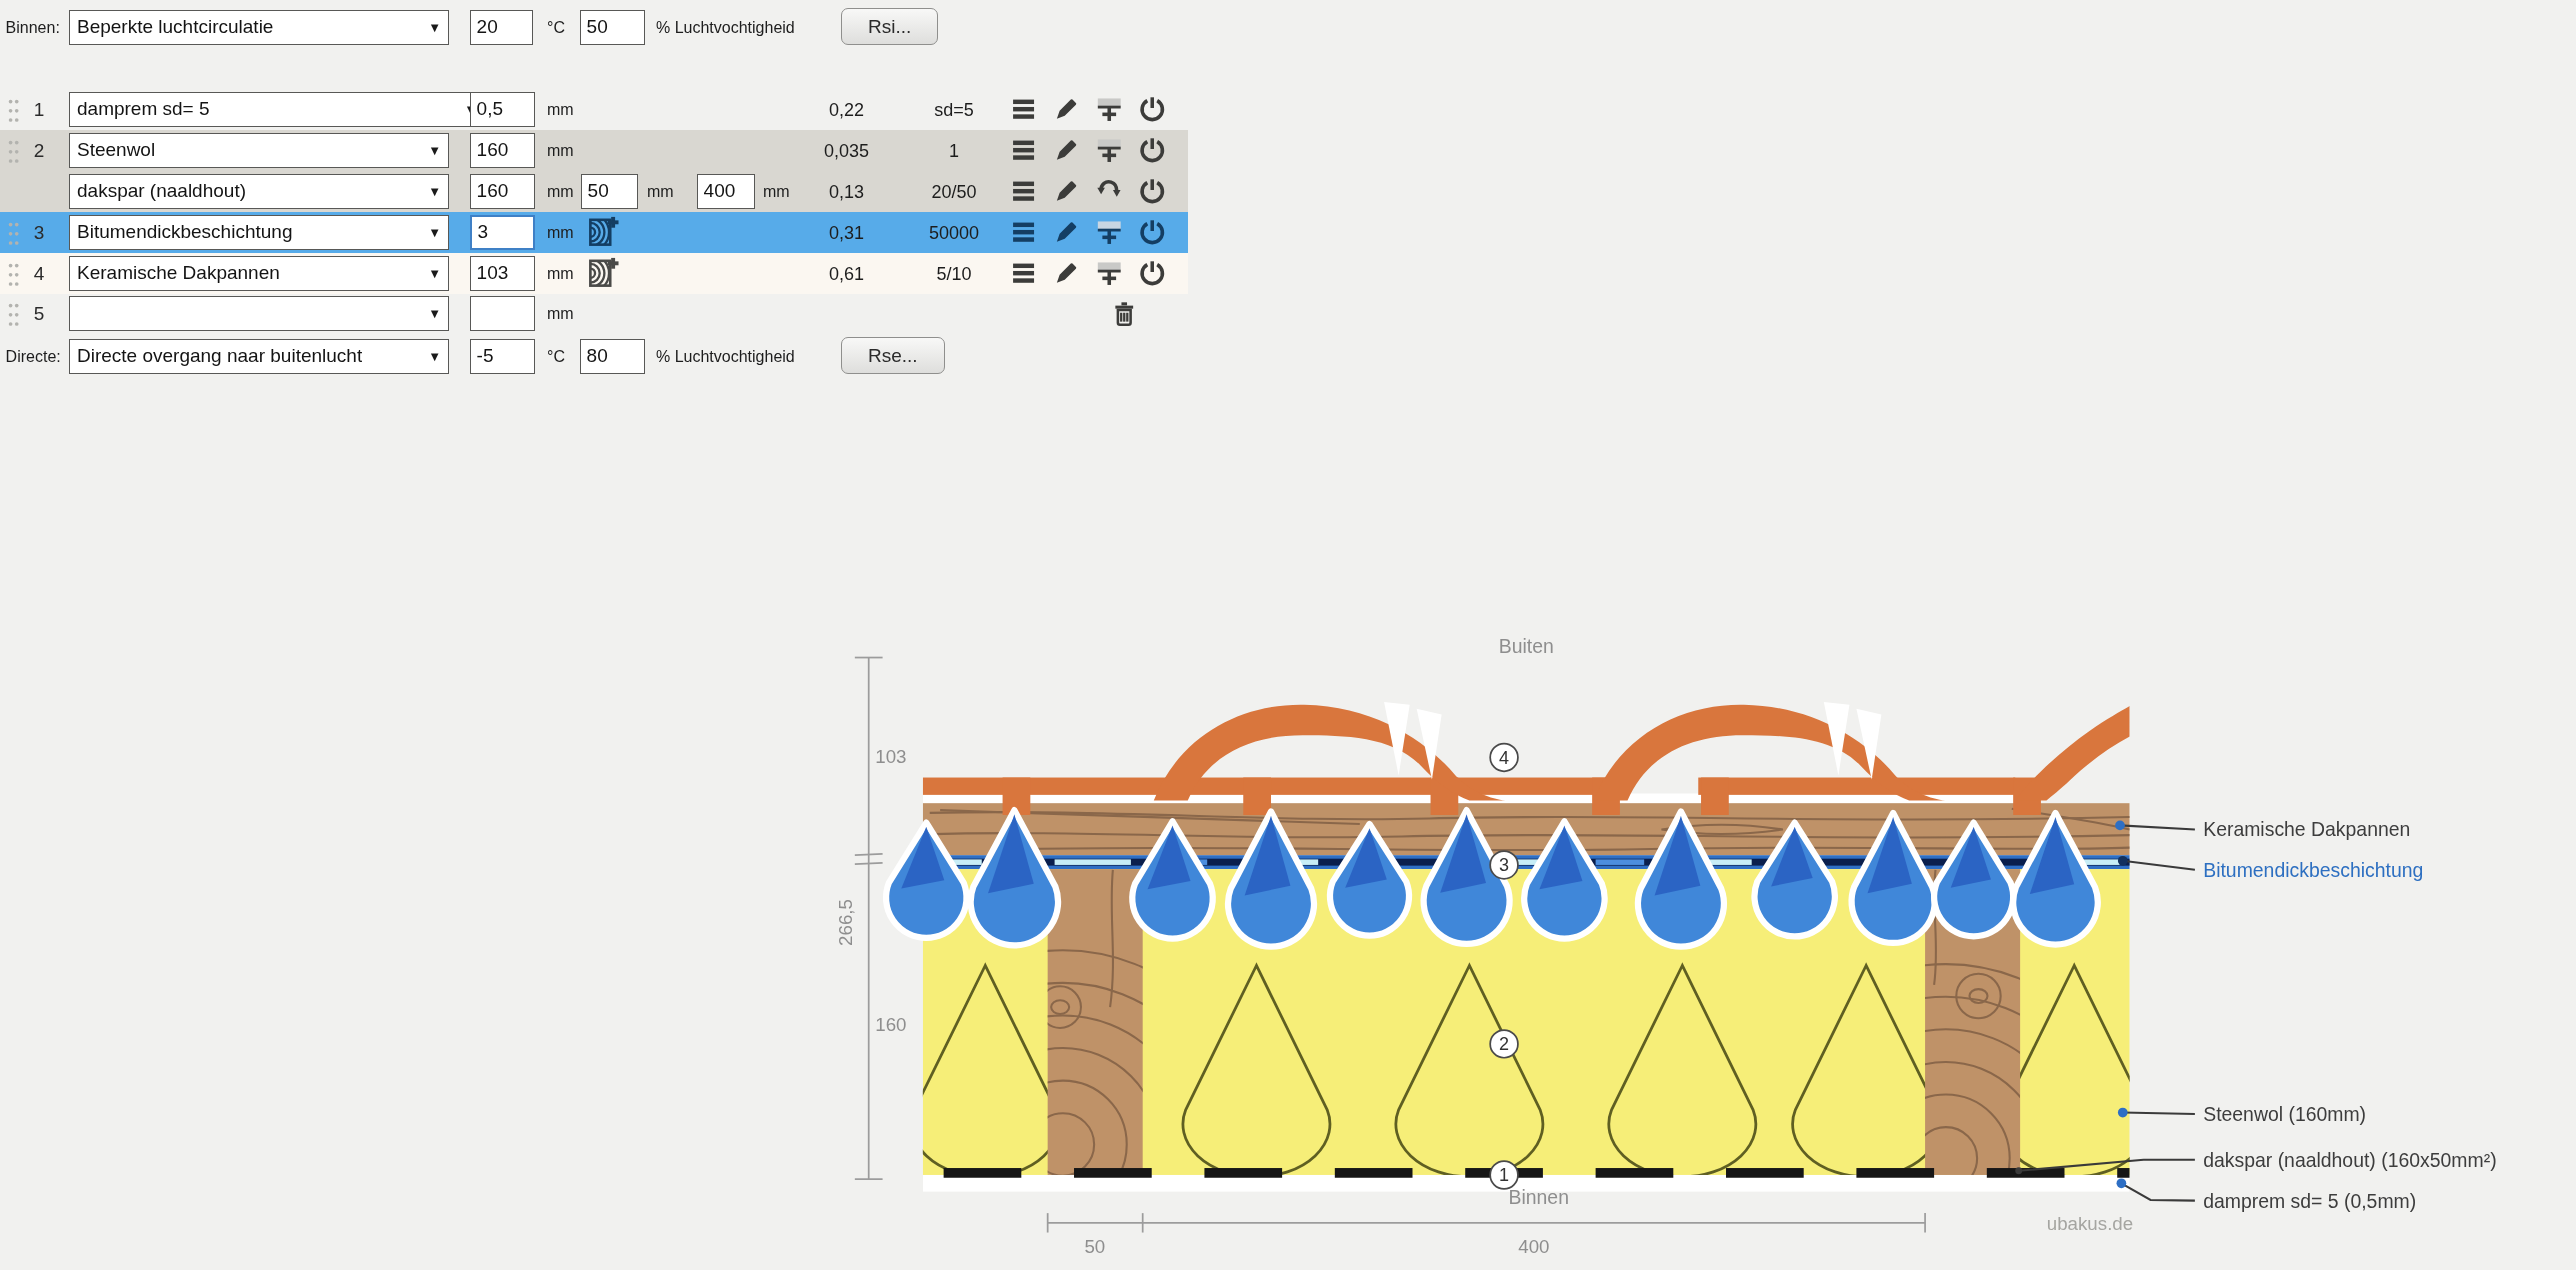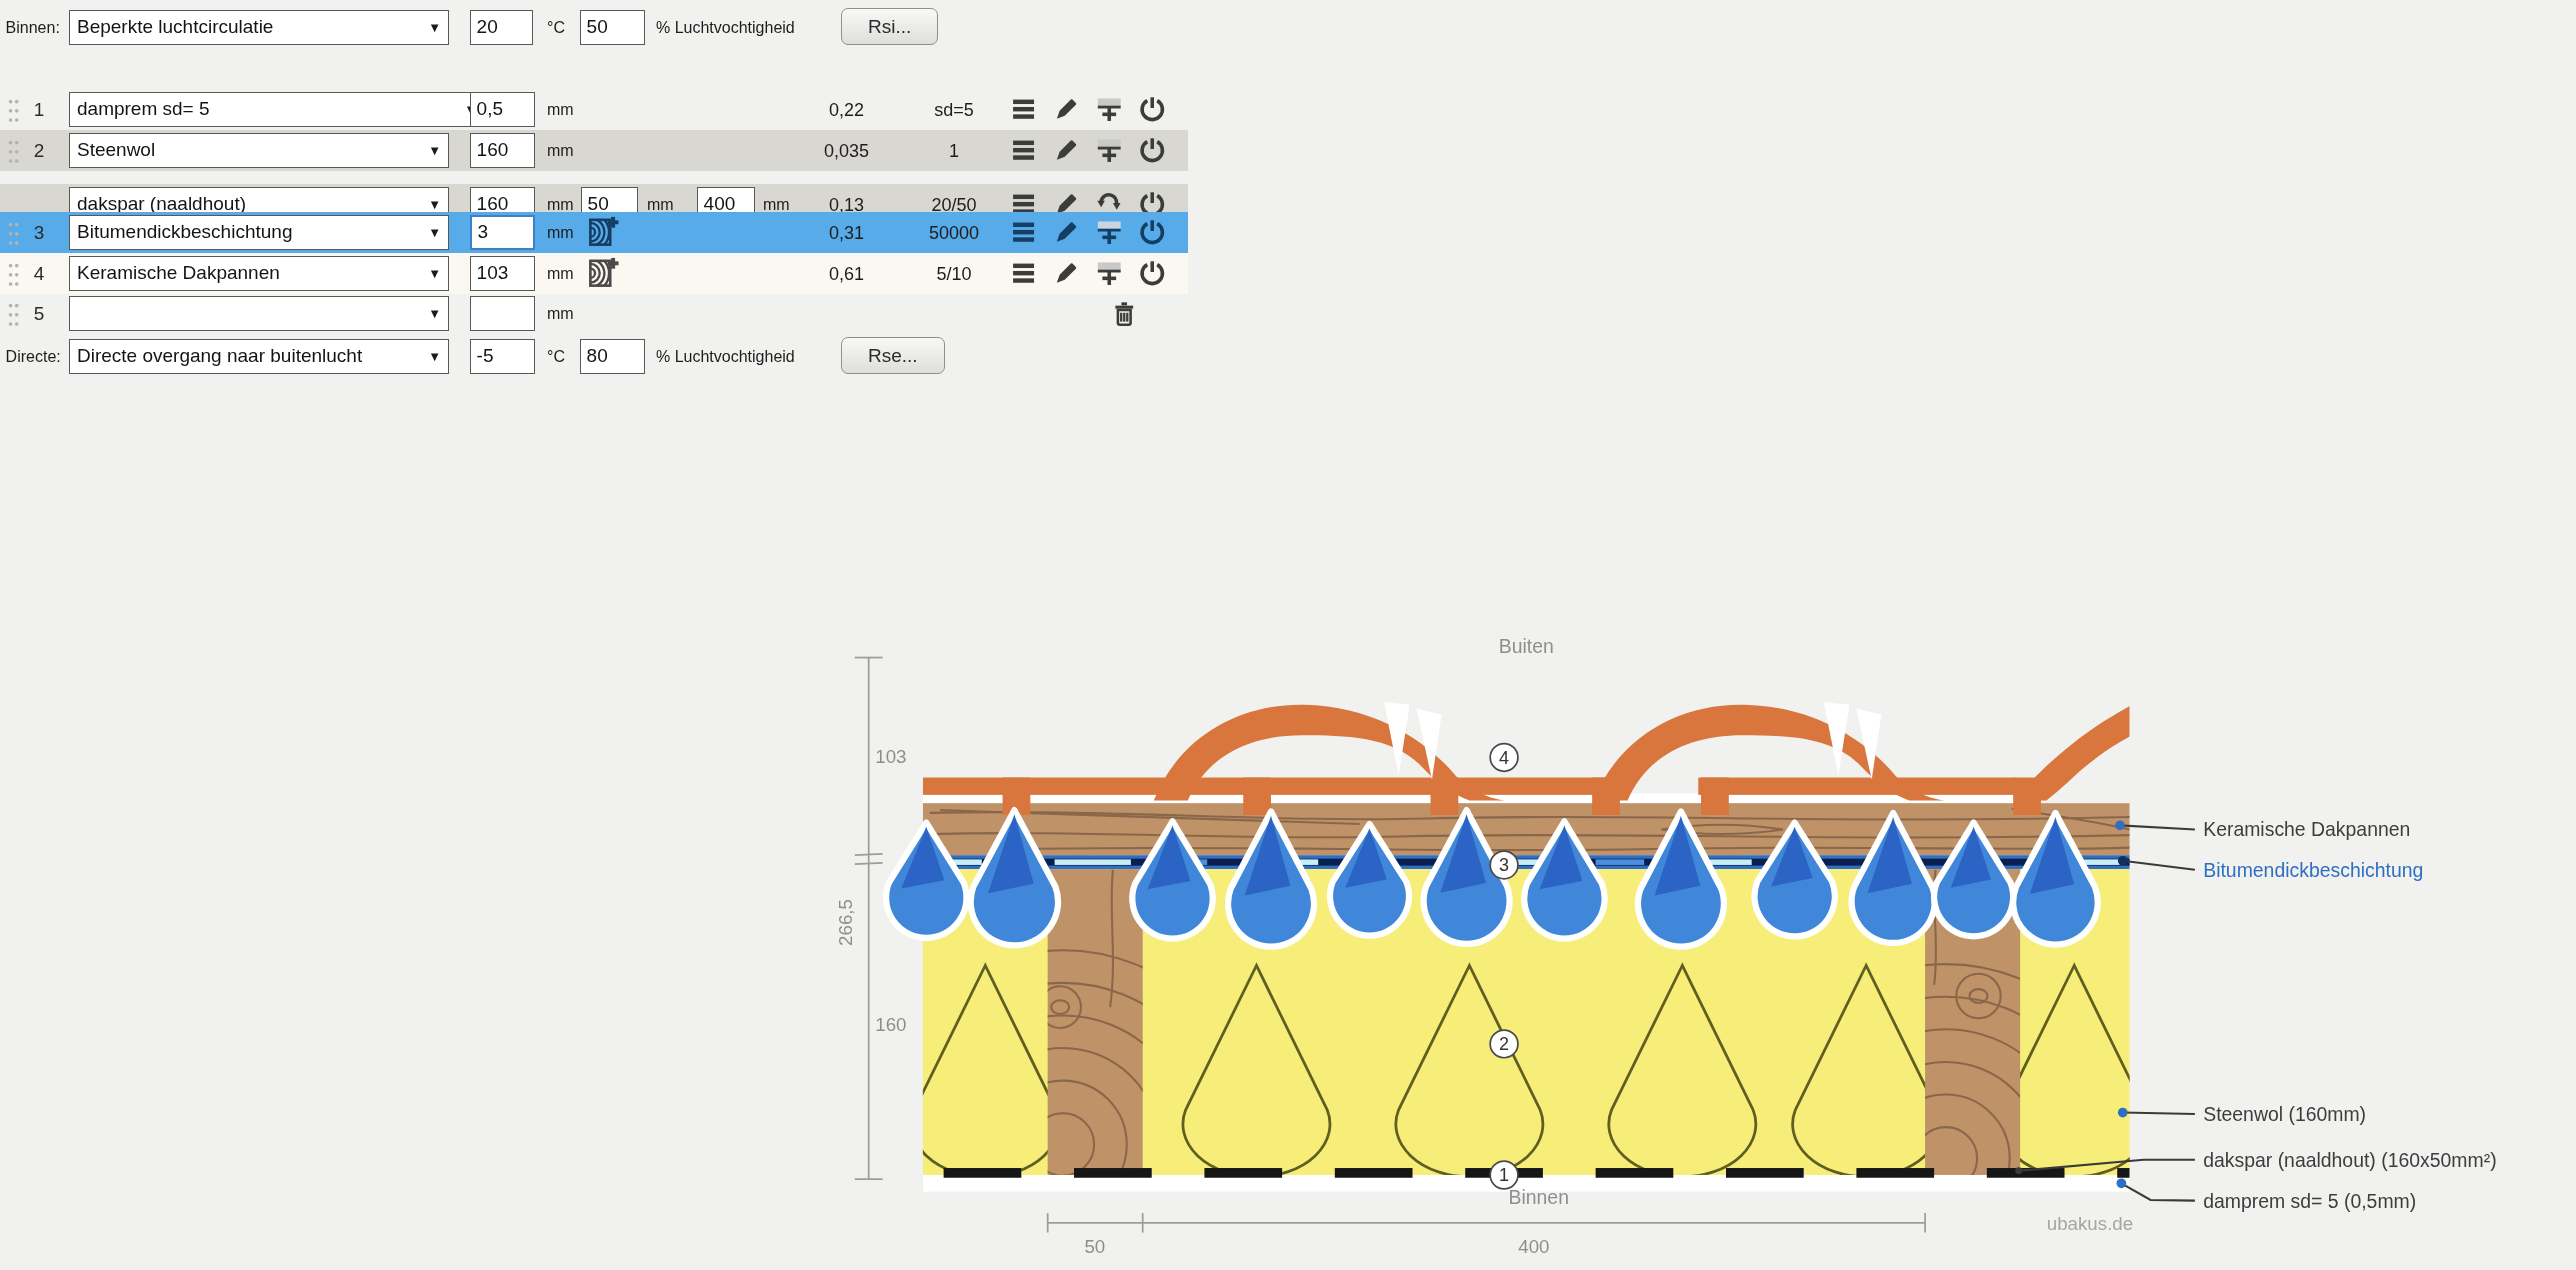--- a/index.html
+++ b/index.html
@@ -373,21 +373,21 @@
         </svg>
       </button>
     <button class="ic" style="left:1136px">
         <svg viewBox="0 0 24 24" fill="none" stroke="currentColor" stroke-width="2.8">
           <path d="M12 2.6 V11"></path>
           <path d="M8.1 5.2 A8 8 0 1 0 15.9 5.2"></path>
         </svg>
       </button>
   </div>
 
-  <div class="frow bg-group" style="top:184px">
+  <div class="frow bg-group" style="top:171px">
     <div class="sel-box" style="left:69px;width:380px">
         <span class="txt">dakspar (naaldhout)</span>
         <span class="arr">▼</span>
       </div>
     <input class="inp" style="left: 470px; width: 65px;" value="160">
     <span class="lbl" style="left:547px">mm</span>
     <input class="inp" style="left: 581px; width: 57px;" value="50">
     <span class="lbl" style="left:647px">mm</span>
     <input class="inp" style="left: 697px; width: 58px;" value="400">
     <span class="lbl" style="left:763px">mm</span>

